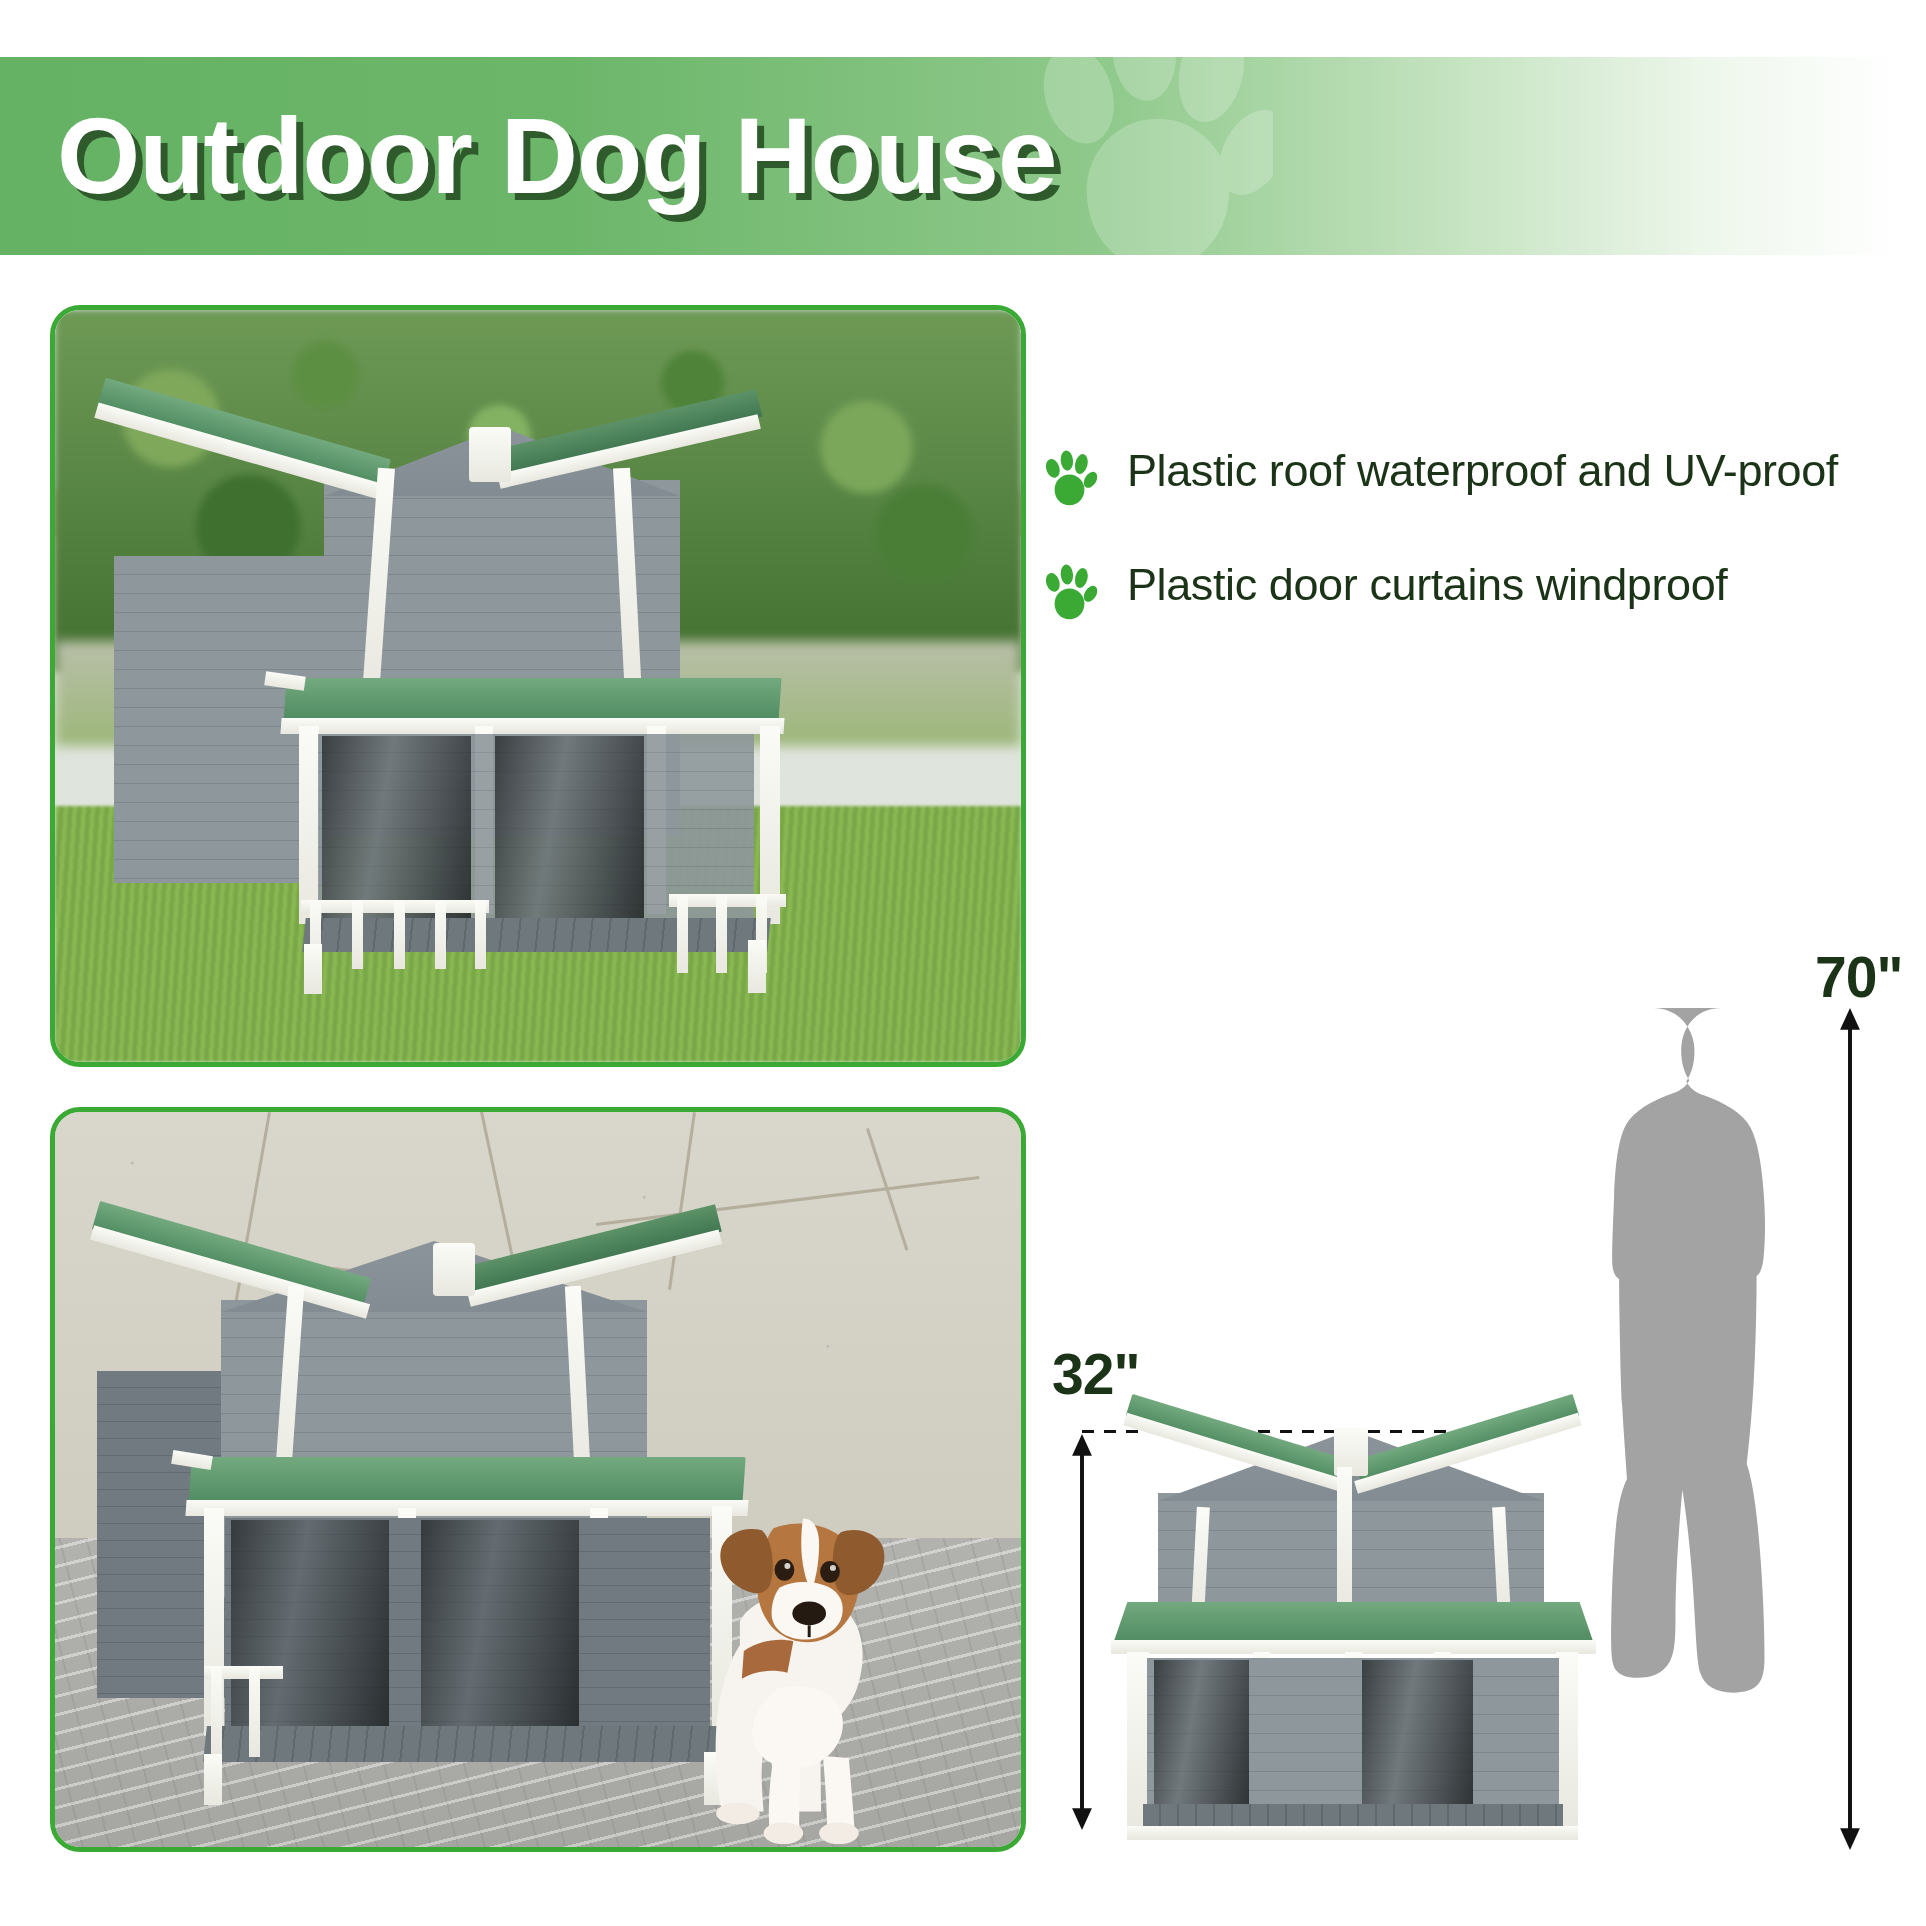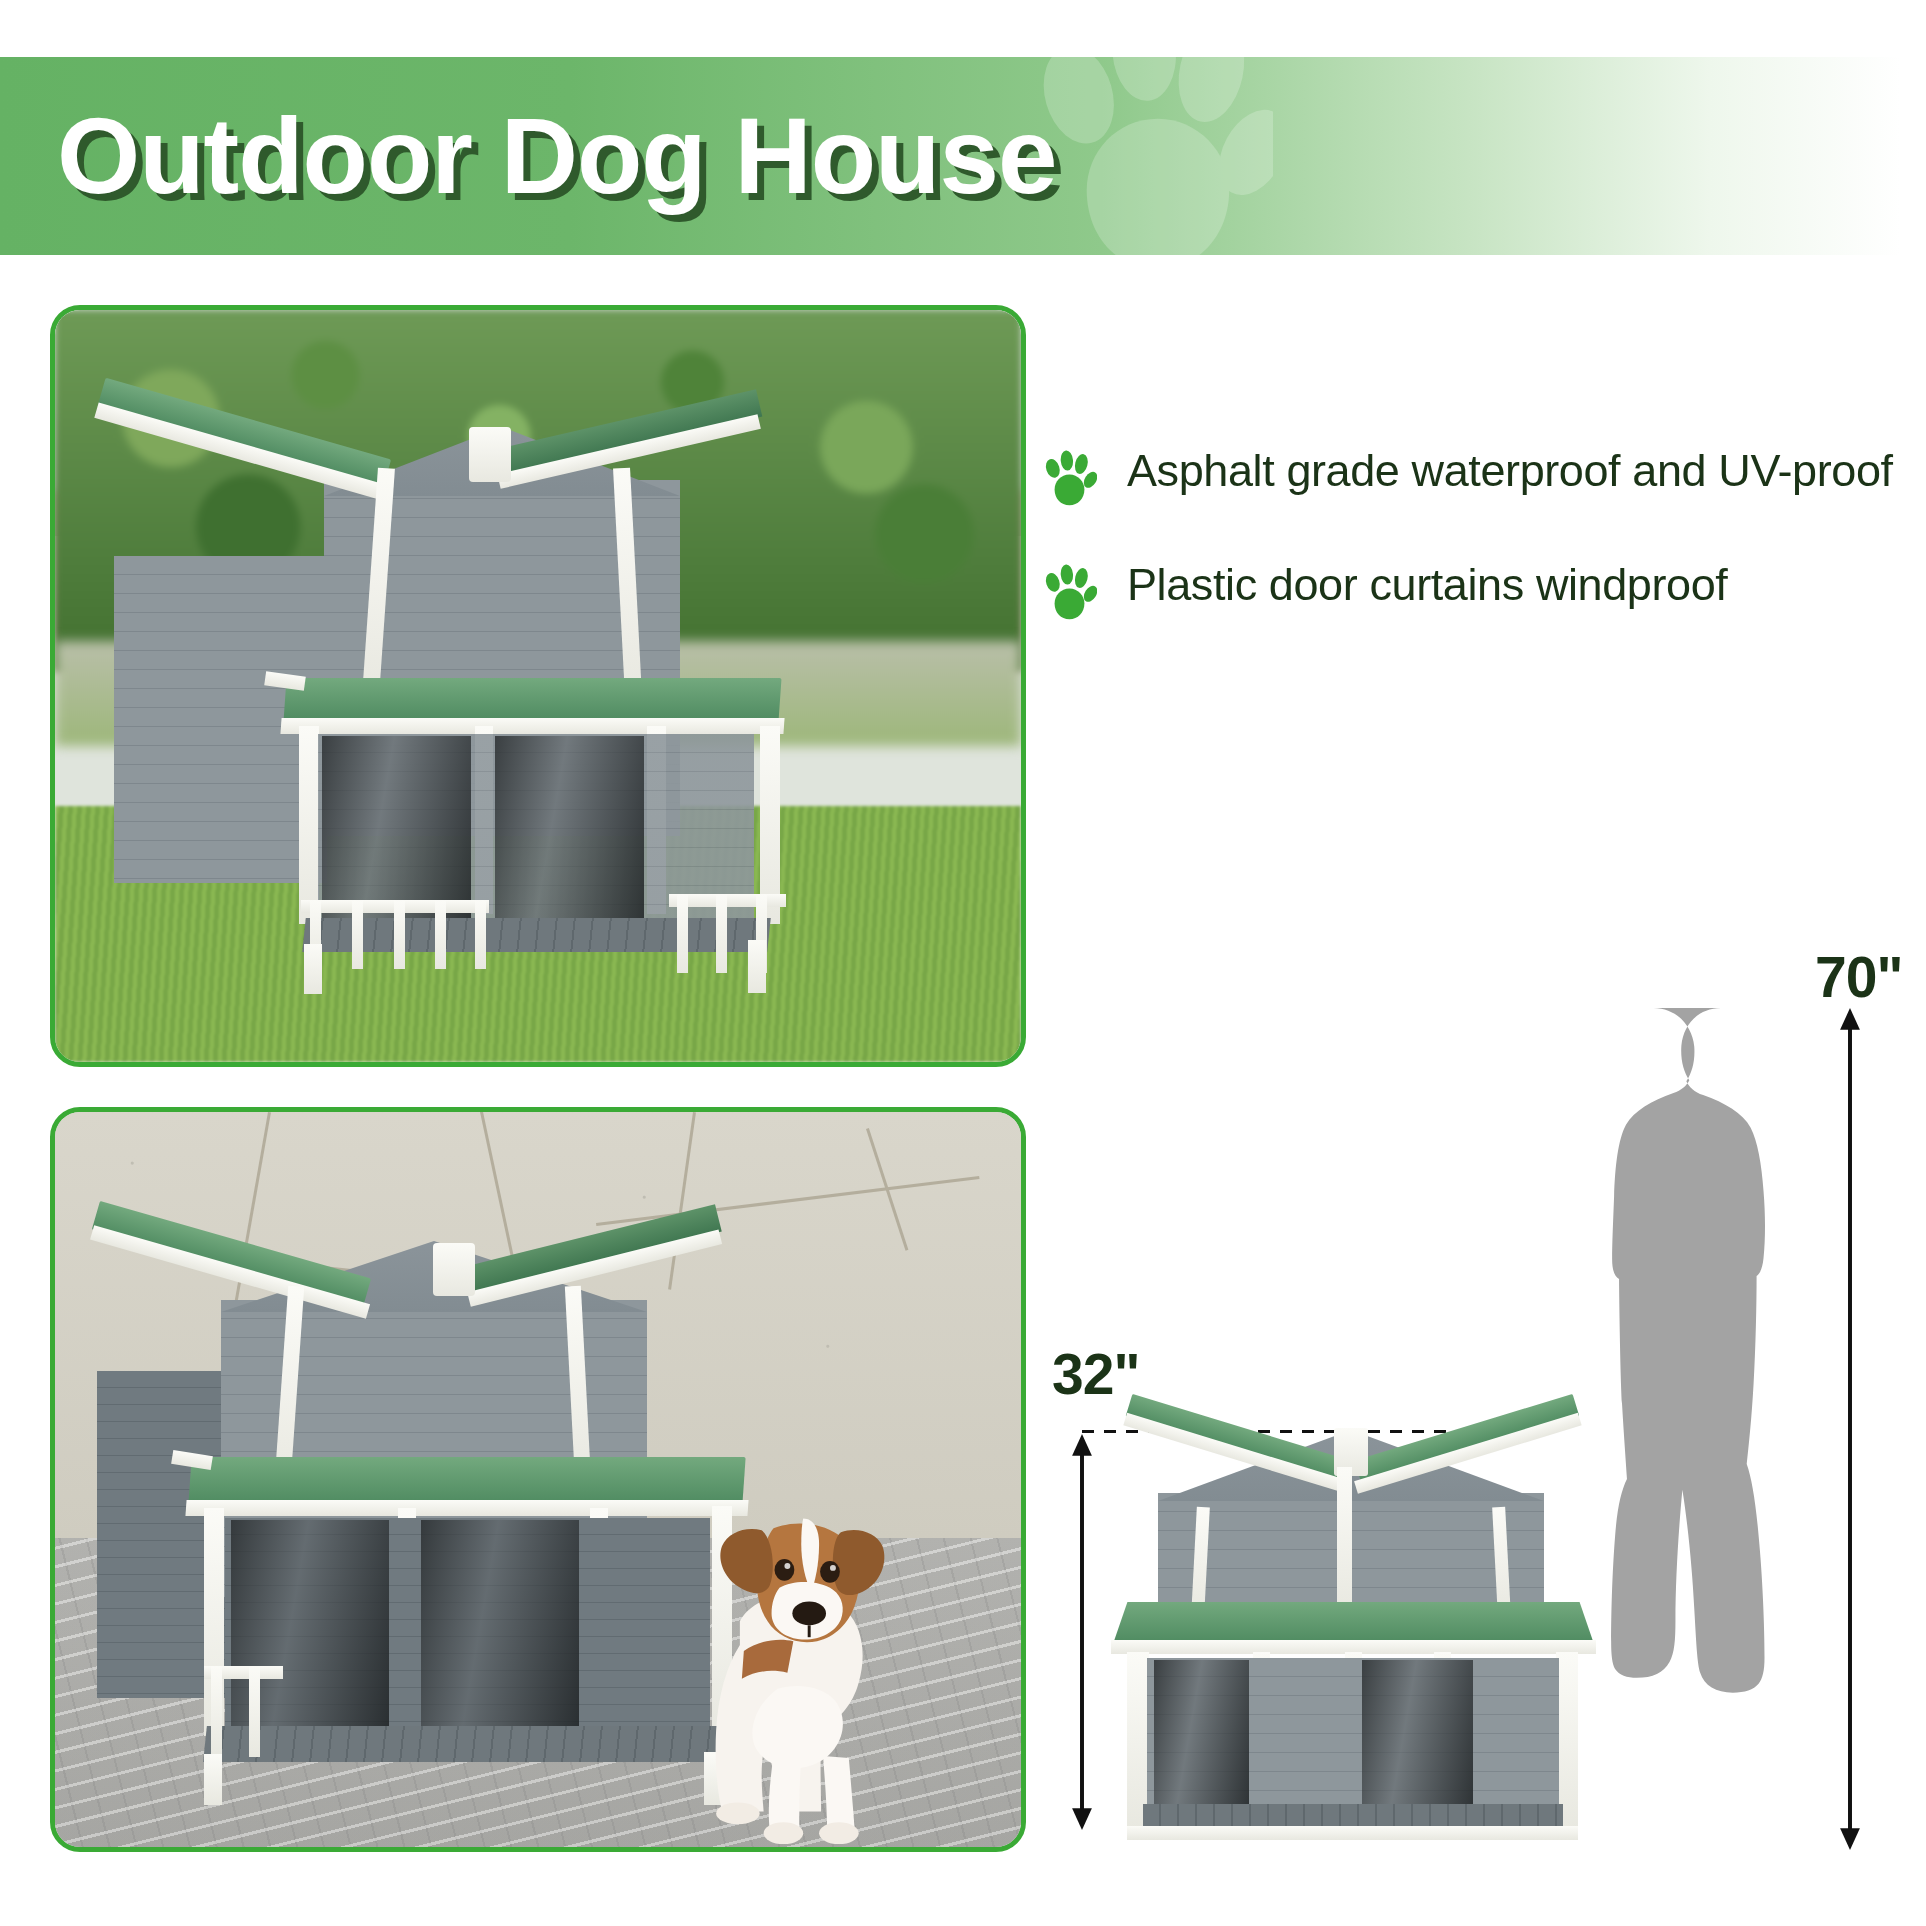--- a/index.html
+++ b/index.html
@@ -301,21 +301,21 @@
     <div class="feature">
       <svg class="paw-bullet" viewBox="0 0 120 130">
         <g fill="#3aaa35">
           <ellipse cx="22" cy="42" rx="15" ry="22" transform="rotate(-18 22 42)"></ellipse>
           <ellipse cx="54" cy="24" rx="14" ry="23" transform="rotate(-5 54 24)"></ellipse>
           <ellipse cx="87" cy="32" rx="14" ry="23" transform="rotate(14 87 32)"></ellipse>
           <ellipse cx="108" cy="68" rx="13" ry="20" transform="rotate(32 108 68)"></ellipse>
           <path d="M60 56c19 0 34 16 34 34 0 21-15 36-34 36-20 0-34-15-34-36 0-18 14-34 34-34z"></path>
         </g>
       </svg>
-      <div class="feature-text" style="max-width:782px">Asphalt grade waterproof and UV-proof</div>
+      <div class="feature-text" style="max-width:782px">Plastic roof waterproof and UV-proof</div>
     </div>
 
     <div class="feature">
       <svg class="paw-bullet" viewBox="0 0 120 130">
         <g fill="#3aaa35">
           <ellipse cx="22" cy="42" rx="15" ry="22" transform="rotate(-18 22 42)"></ellipse>
           <ellipse cx="54" cy="24" rx="14" ry="23" transform="rotate(-5 54 24)"></ellipse>
           <ellipse cx="87" cy="32" rx="14" ry="23" transform="rotate(14 87 32)"></ellipse>
           <ellipse cx="108" cy="68" rx="13" ry="20" transform="rotate(32 108 68)"></ellipse>
           <path d="M60 56c19 0 34 16 34 34 0 21-15 36-34 36-20 0-34-15-34-36 0-18 14-34 34-34z"></path>

